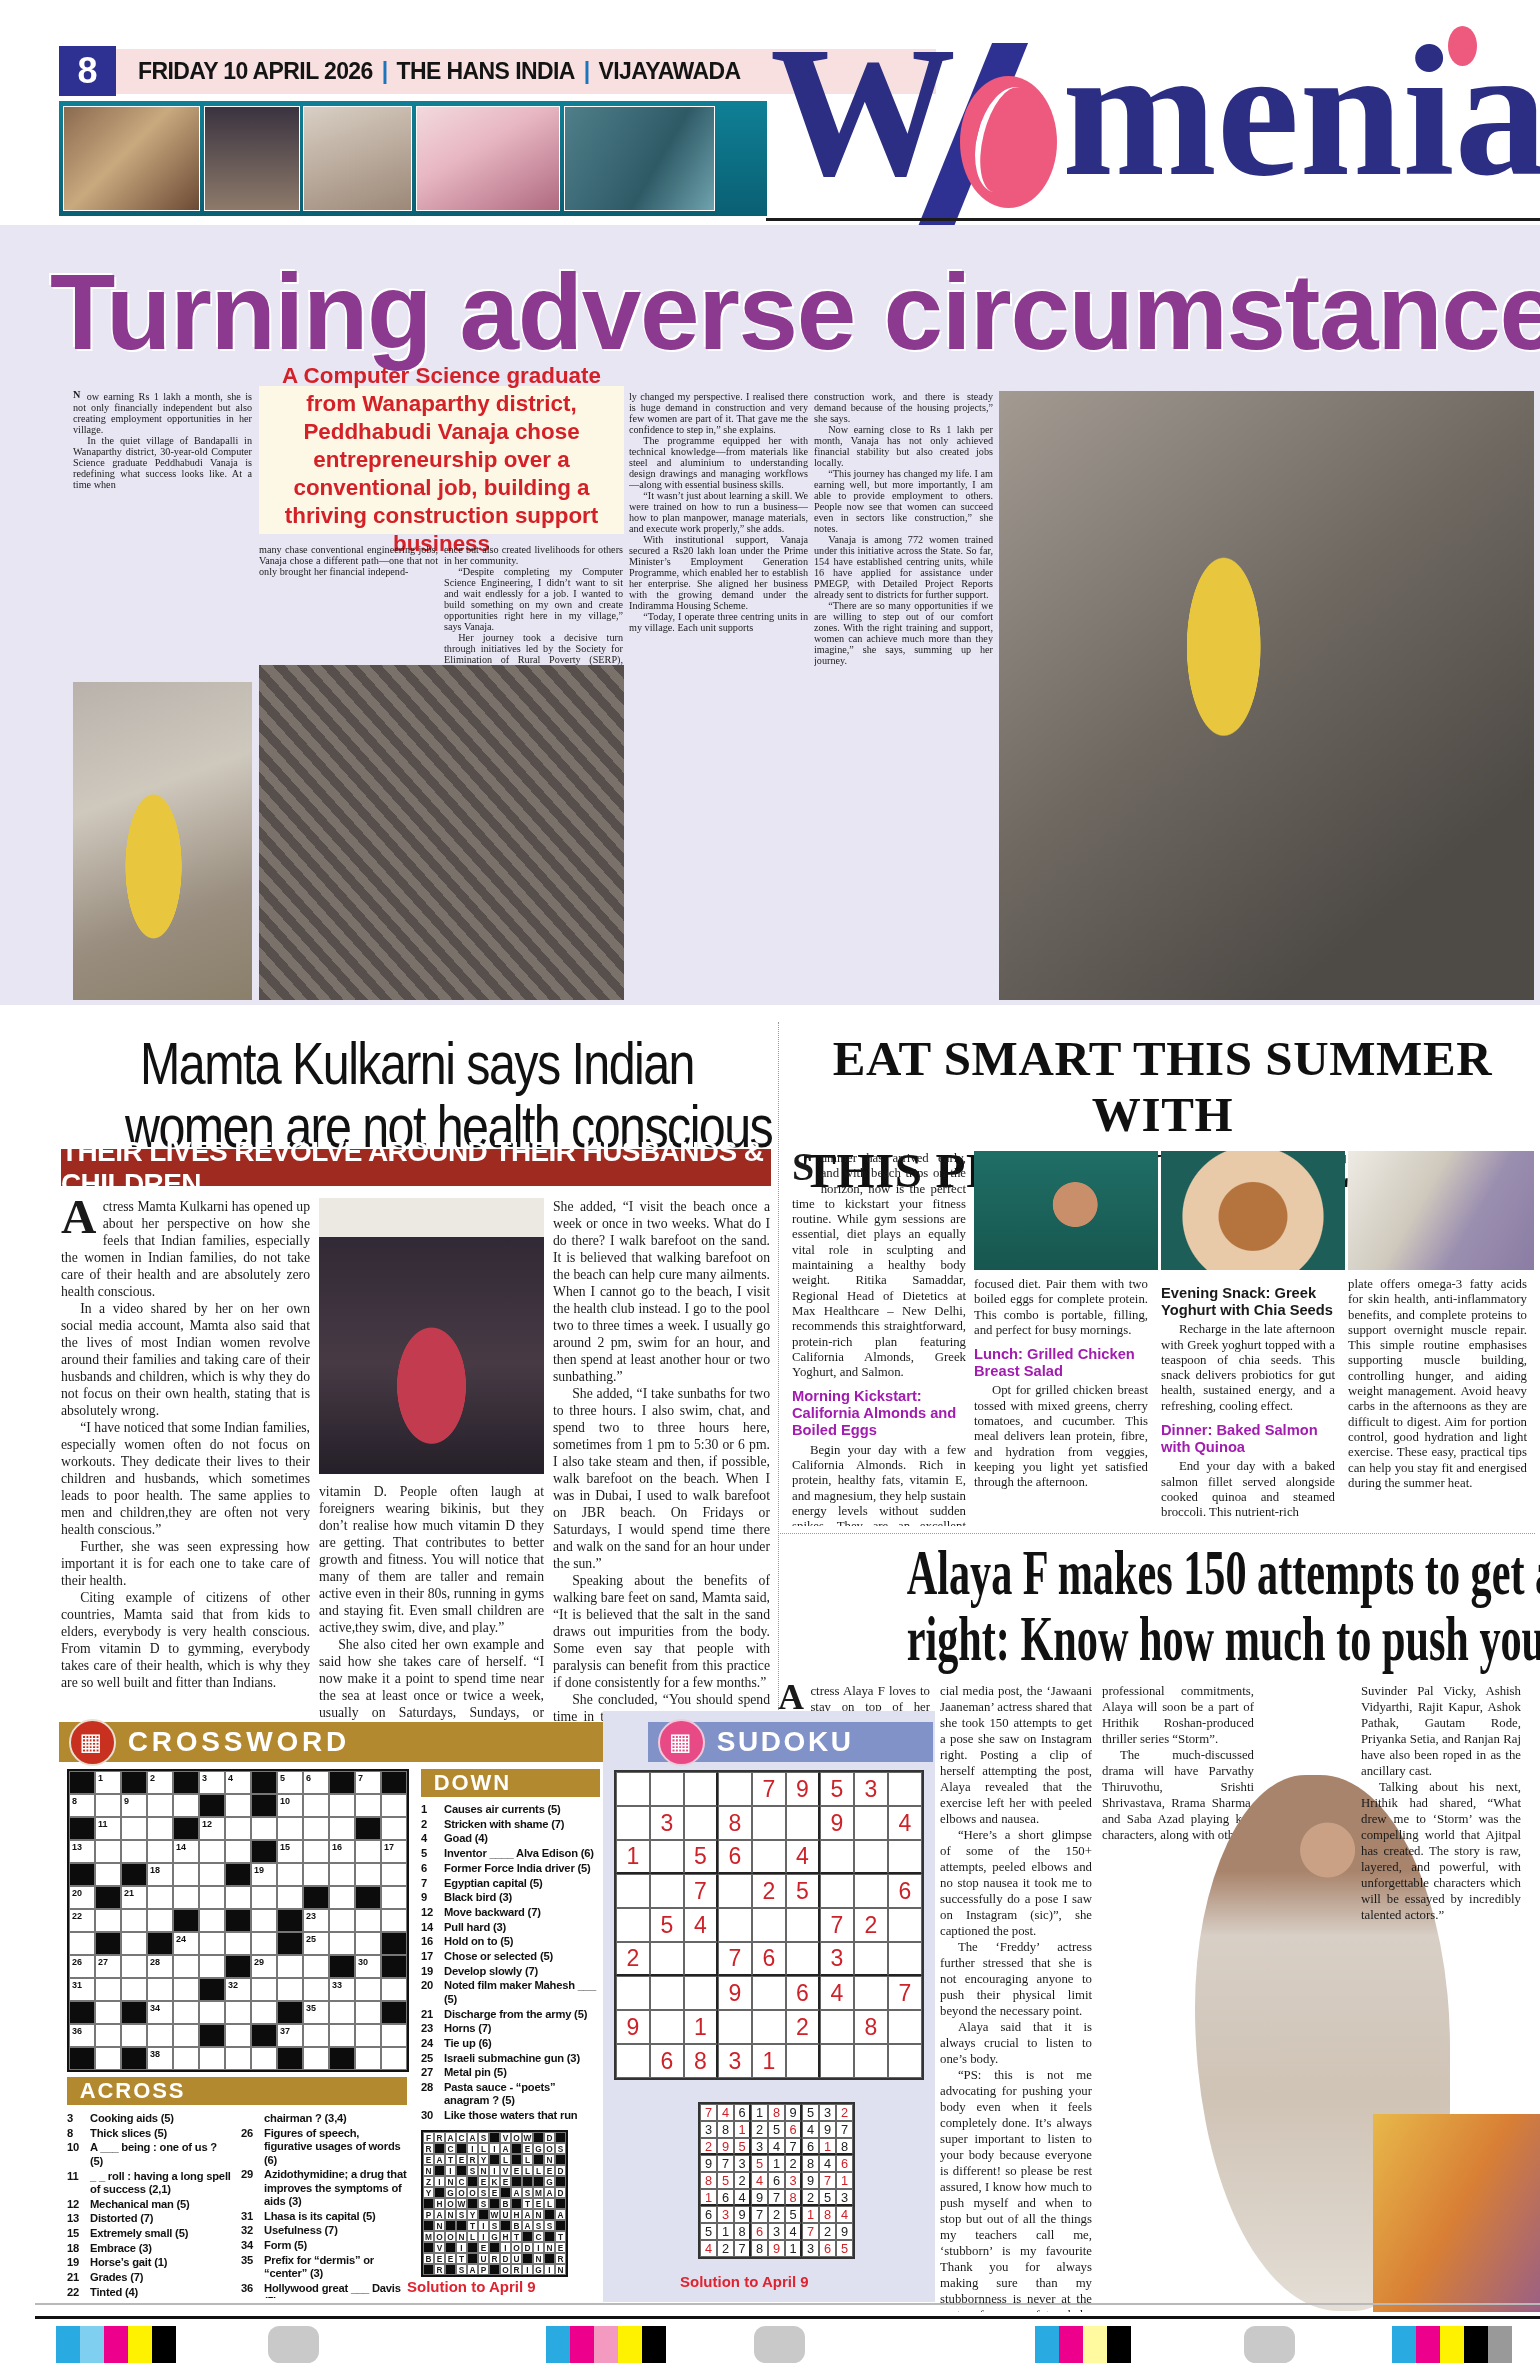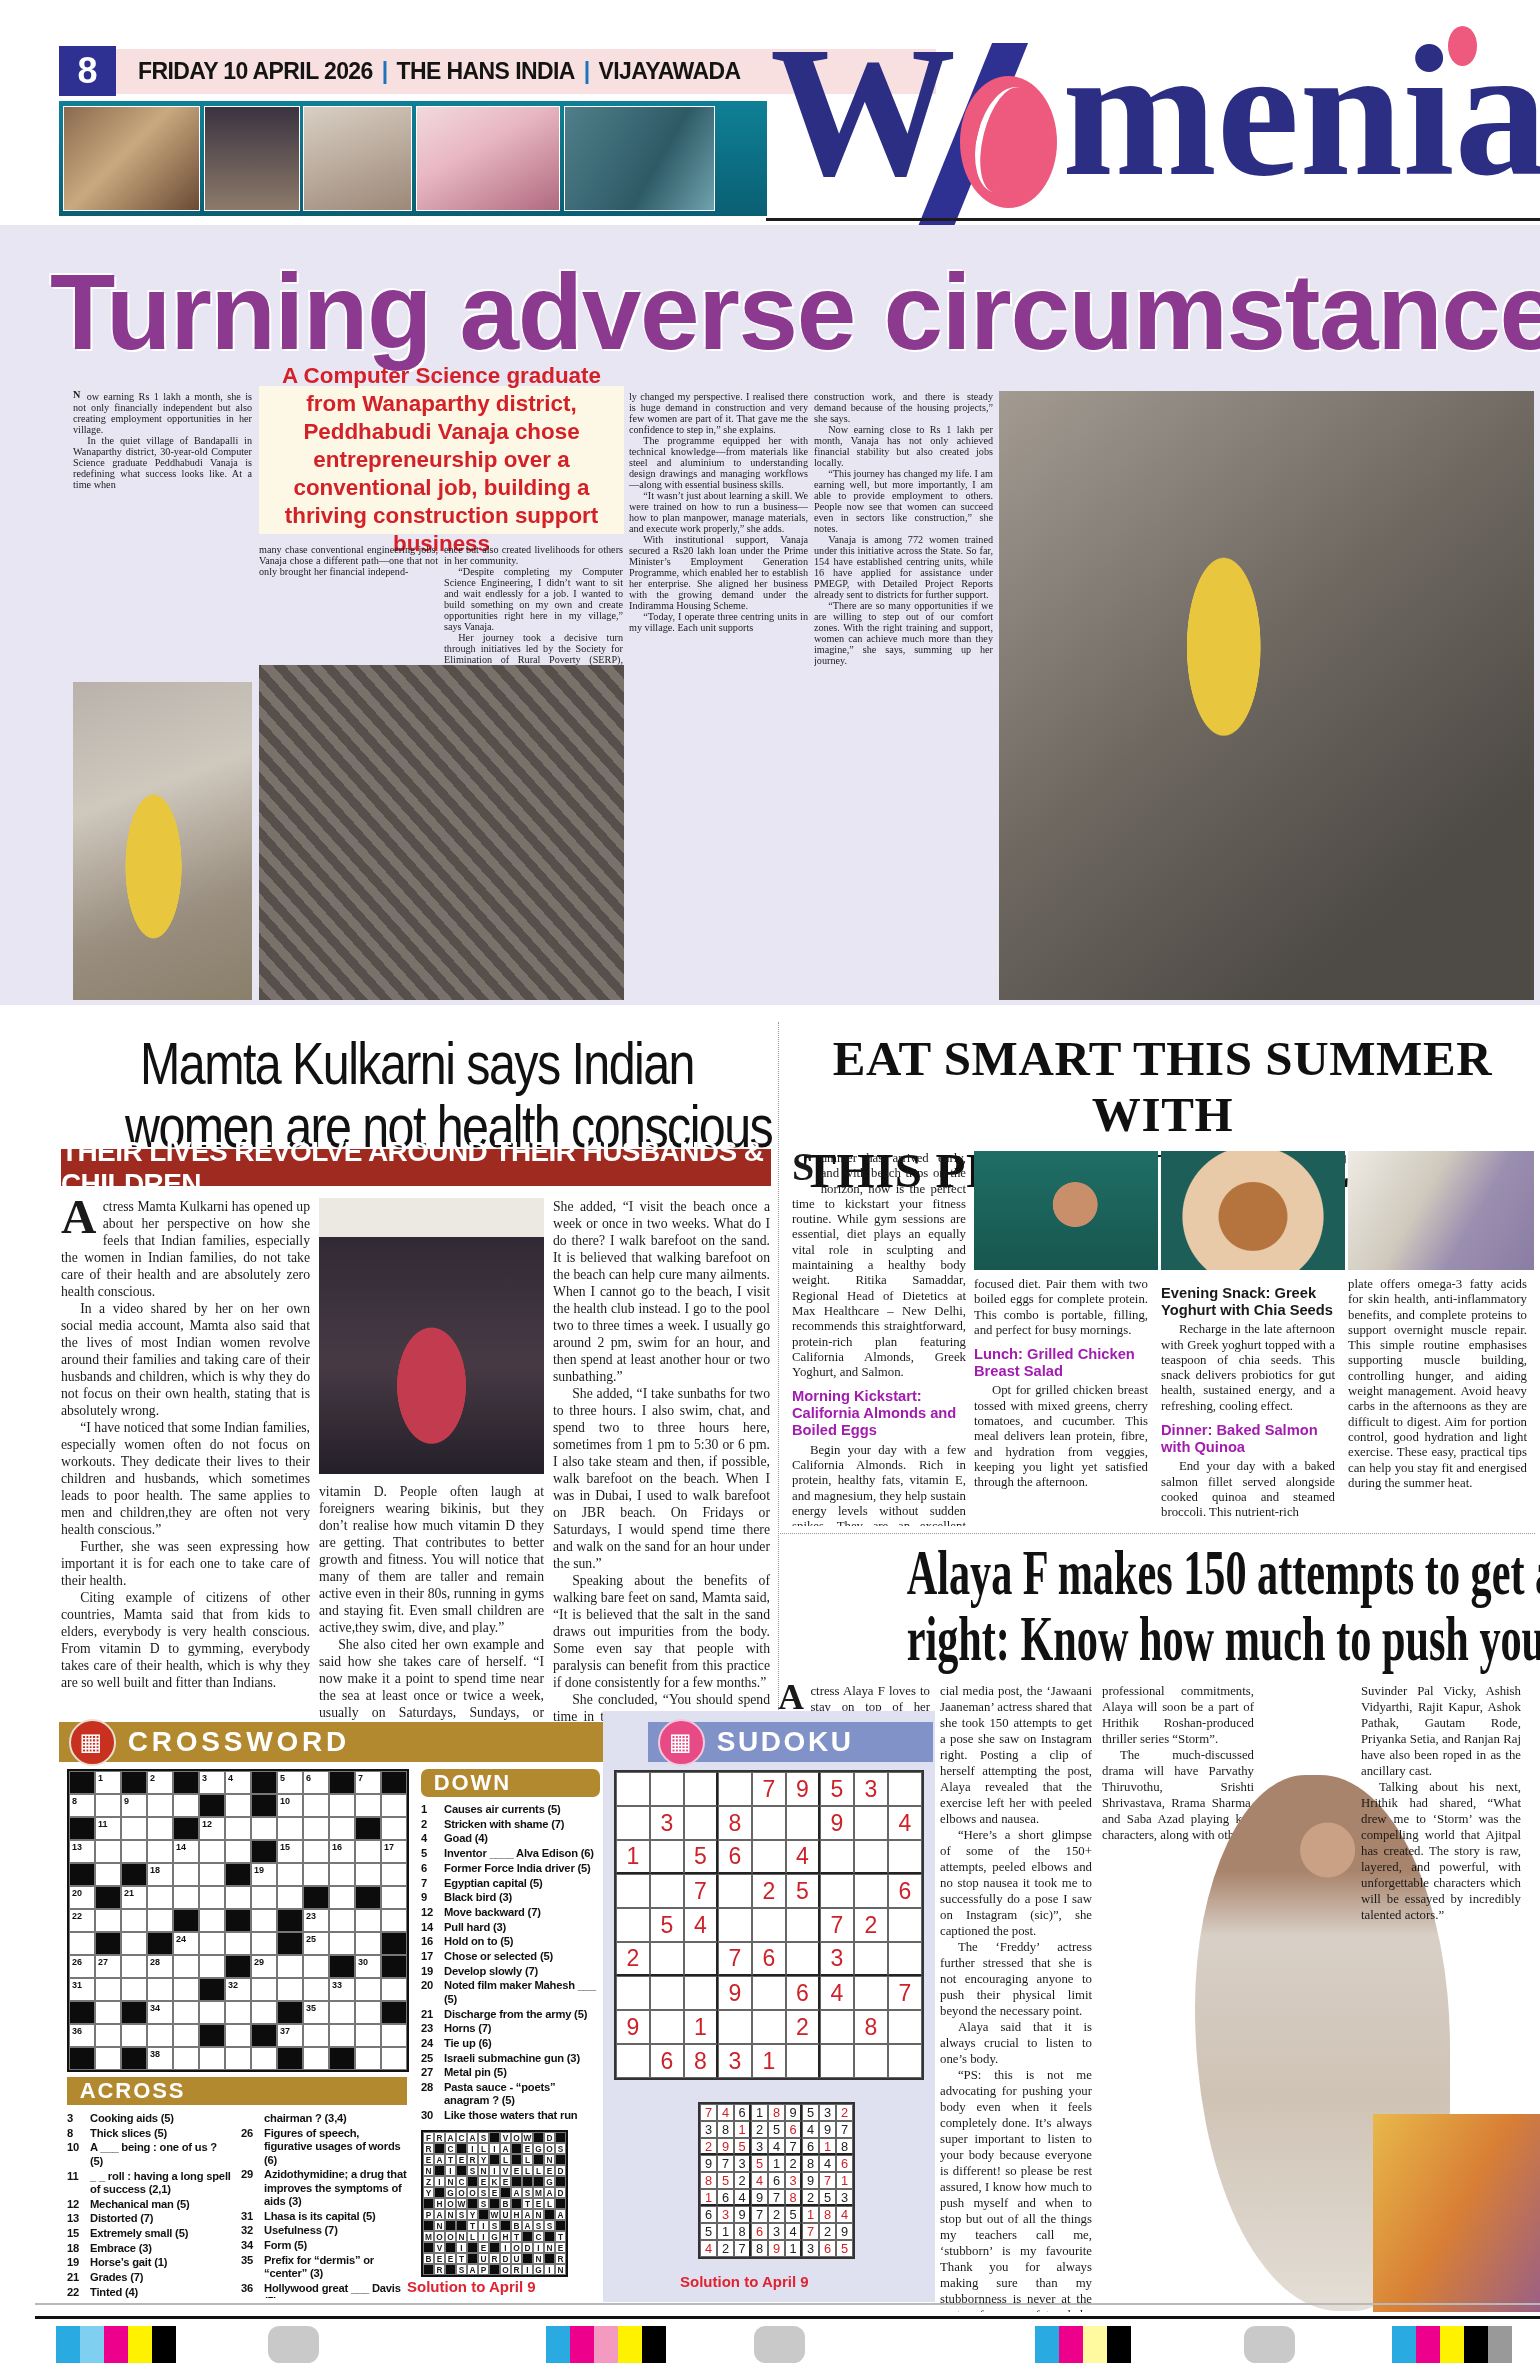--- a/index.html
+++ b/index.html
@@ -605,21 +605,21 @@
       </div>
       <div class="clue">
         <span class="cn">35</span>
         <span class="ct">Prefix for “dermis” or “center” (3)</span>
       </div>
       <div class="clue">
         <span class="cn">36</span>
         <span class="ct">Hollywood great ___ Davis (5)</span>
       </div>
     </div>
-  <div class="ab minibar" style="left:421px;top:1769px;width:179px;height:28px;border-radius:7px;">
+  <div class="ab minibar" style="left:421px;top:1769px;width:179px;height:28px;">
     <span>DOWN</span>
   </div>
   <div class="cluecol" style="left:421px;top:1803px;width:179px;height:319px;">
       <div class="clue">
         <span class="cn">1</span>
         <span class="ct">Causes air currents (5)</span>
       </div>
       <div class="clue">
         <span class="cn">2</span>
         <span class="ct">Stricken with shame (7)</span>

